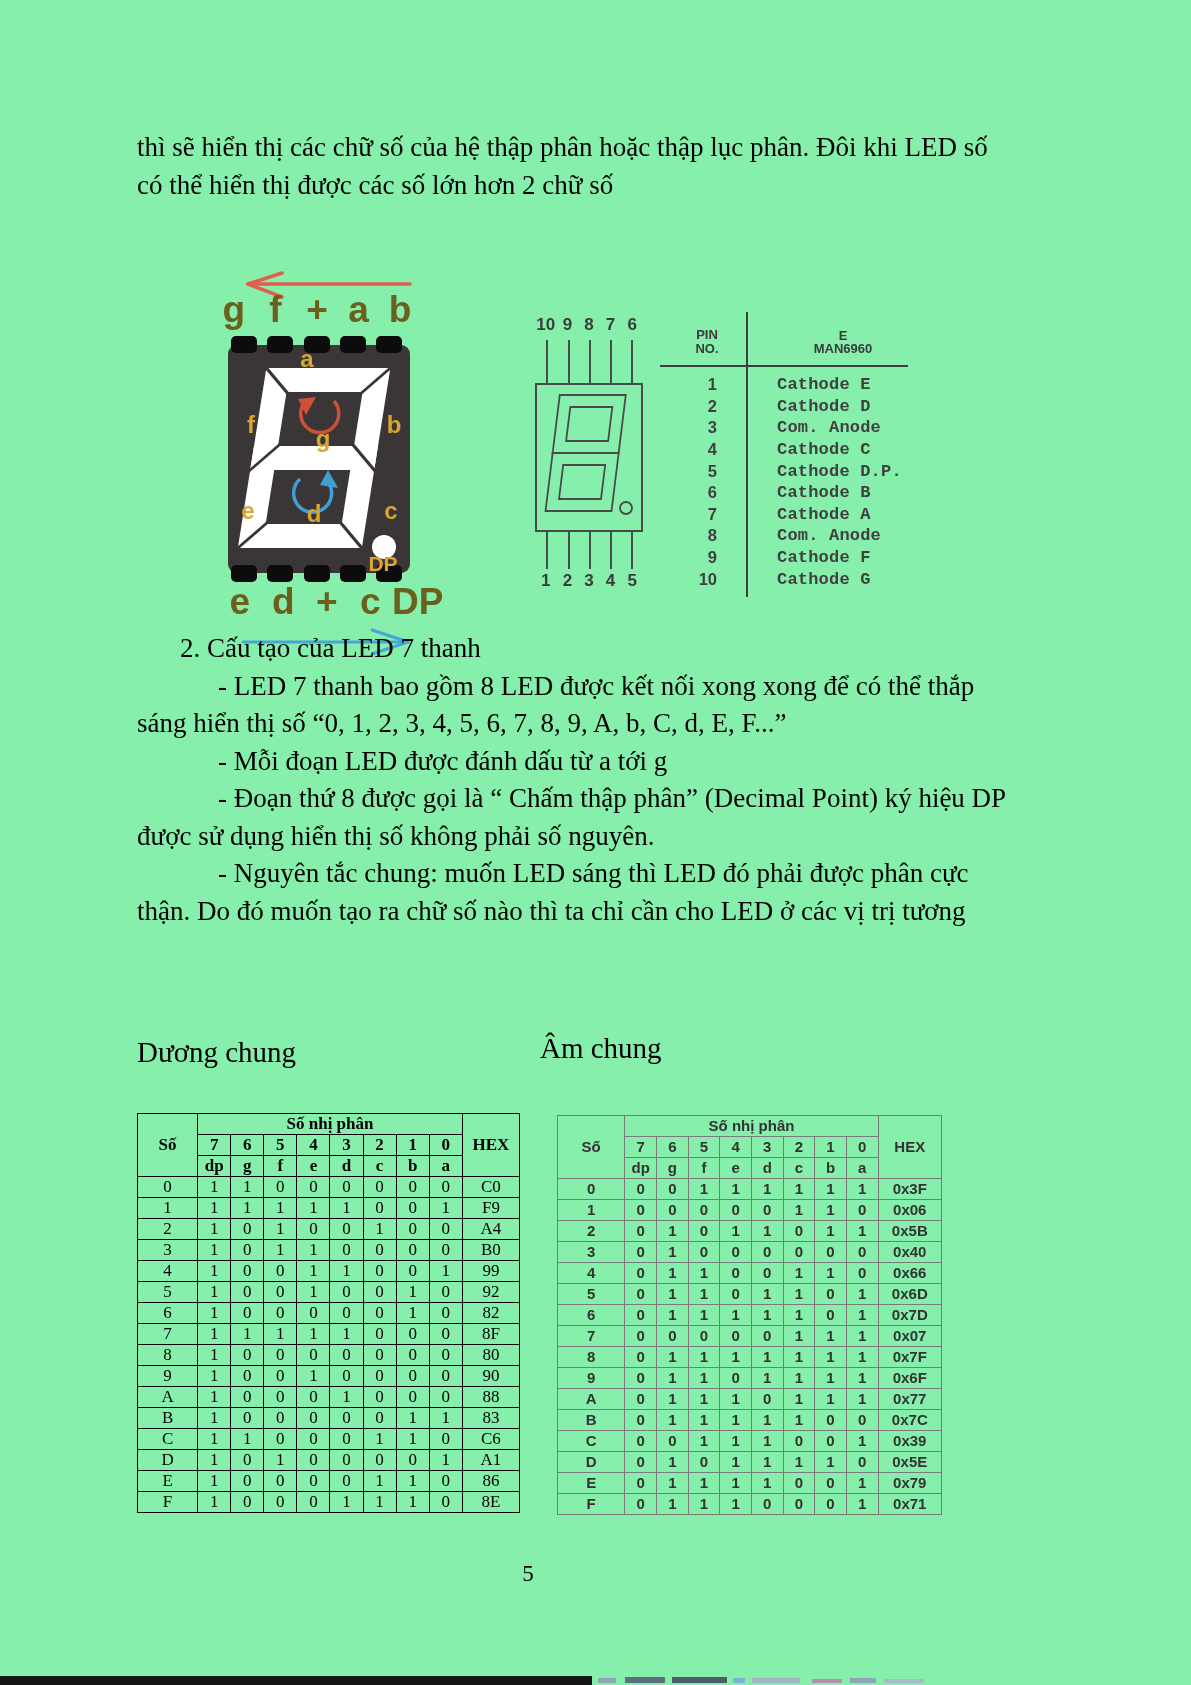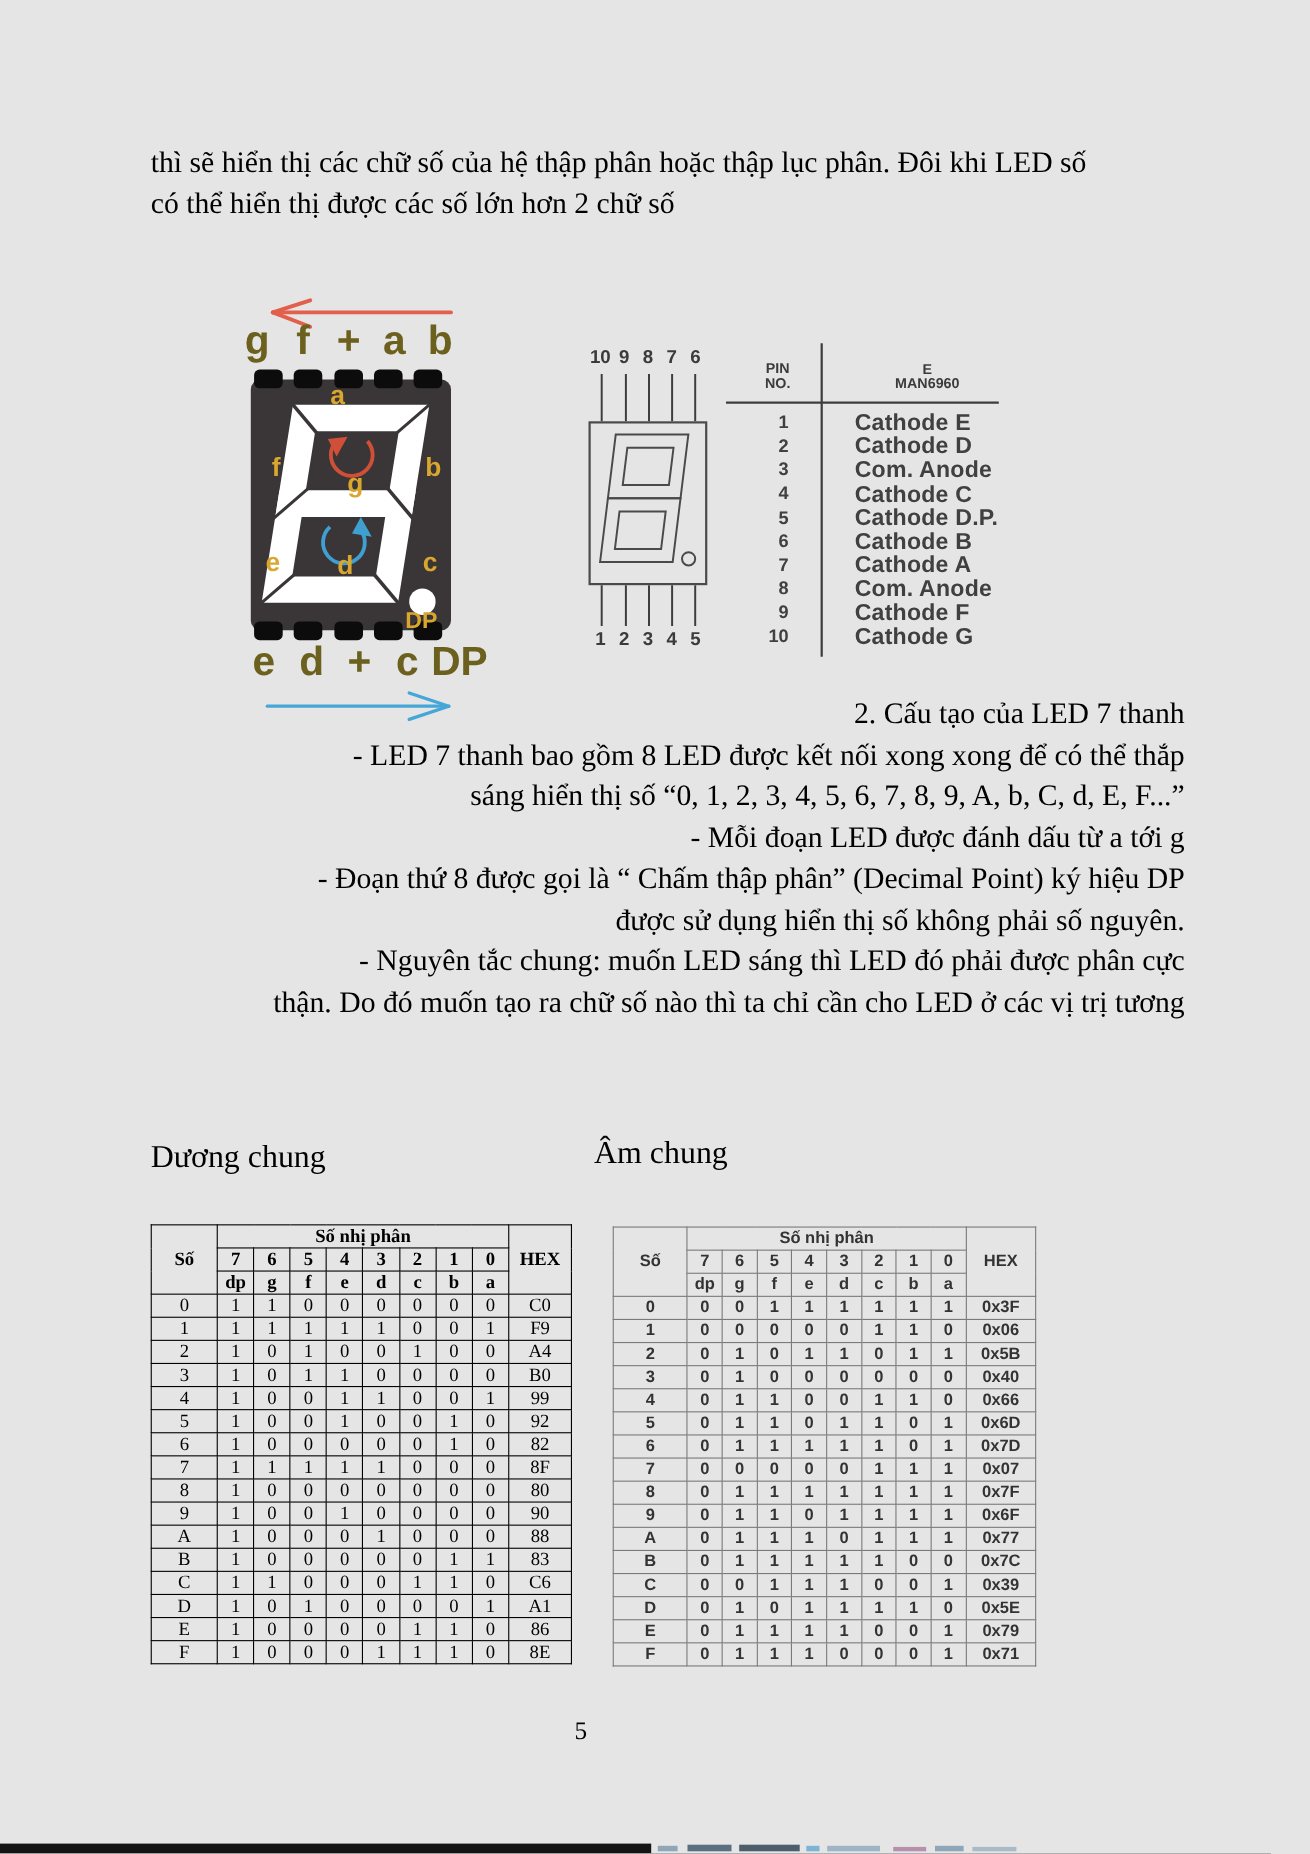--- a/index.html
+++ b/index.html
@@ -1,26 +1,26 @@
 <!DOCTYPE html>
 <html><head>
 <meta charset="utf-8">
 <style>
   html,body{margin:0;padding:0;background:#888;}
   .page{
-    position:relative;width:1191px;height:1685px;background:#e5e5e5;
+    position:relative;width:1191px;height:1685px;background:#86efac;
     margin:0 auto;overflow:hidden;
     font-family:"Liberation Serif","DejaVu Serif",serif;color:#000;
   }
   
   .intro{position:absolute;left:137px;top:128px;width:940px;font-size:27px;line-height:38px;}
   .intro div{white-space:nowrap;}
   
   .bodytext{position:absolute;left:137px;top:630px;width:940px;font-size:27px;line-height:37.5px;}
-  .bodytext div{white-space:nowrap;text-align:right;}
+  .bodytext div{white-space:nowrap;}
   .ind-num{padding-left:43px;}
   .ind-dash{padding-left:81px;}
   
   .led-fig{position:absolute;left:183px;top:255px;width:420px;height:410px;}
   .led-arrow{position:absolute;}
   .led-toplabels{position:absolute;left:30px;top:38px;width:208px;display:flex;justify-content:space-between;}
   .led-botlabels{position:absolute;left:35px;top:330px;width:218px;display:flex;justify-content:space-between;}
   .pin-label{width:44px;text-align:center;font-family:"Liberation Sans","DejaVu Sans",sans-serif;
     font-size:37px;font-weight:600;color:#6b601e;line-height:34px;}
   .led-body{position:absolute;left:45px;top:90px;width:182px;height:228px;background:#3a3637;border-radius:9px;}
@@ -33,21 +33,21 @@
   .pinout-top,.pinout-bot{position:absolute;left:45px;width:108px;display:flex;justify-content:space-between;}
   .pinout-top{top:20px;}
   .pinout-bot{top:276px;}
   .pinout-top span,.pinout-bot span{width:24px;text-align:center;font-size:17px;font-weight:700;}
   .pinout-box{position:absolute;left:45px;top:88px;width:108px;height:149px;border:2px solid #4a4a4a;box-sizing:border-box;}
   .pinout-hdr1{position:absolute;left:193px;top:33px;width:48px;text-align:center;font-size:13px;font-weight:700;line-height:14px;}
   .pinout-hdr2{position:absolute;left:305px;top:34px;width:96px;text-align:center;font-size:13px;font-weight:700;line-height:13px;}
   .pinout-rows{position:absolute;left:170px;top:79px;width:250px;}
   .prow{display:flex;height:21.6px;align-items:center;}
   .pno{width:57px;text-align:right;font-size:16.5px;font-weight:700;color:#404040;}
-  .plabel{margin-left:60px;font-size:21px;font-weight:700;color:#404040;letter-spacing:.2px;}
+  .plabel{margin-left:60px;font-size:17px;font-weight:700;color:#404040;letter-spacing:.2px;font-family:Liberation Mono, monospace;}
   
   .cap{position:absolute;font-size:29px;}
   .cap-left{left:137px;top:1036px;text-align:center;}
   .cap-right{left:540px;top:1032px;}
   
   table.bin{border-collapse:collapse;table-layout:fixed;position:absolute;}
   table.bin th,table.bin td{padding:0;text-align:center;overflow:hidden;}
   .anode{left:137px;top:1113px;width:383px;font-family:"Liberation Serif","DejaVu Serif",serif;font-size:17px;}
   .anode th,.anode td{border:1px solid #000;height:20px;line-height:20px;}
   .anode thead th{font-weight:bold;}

